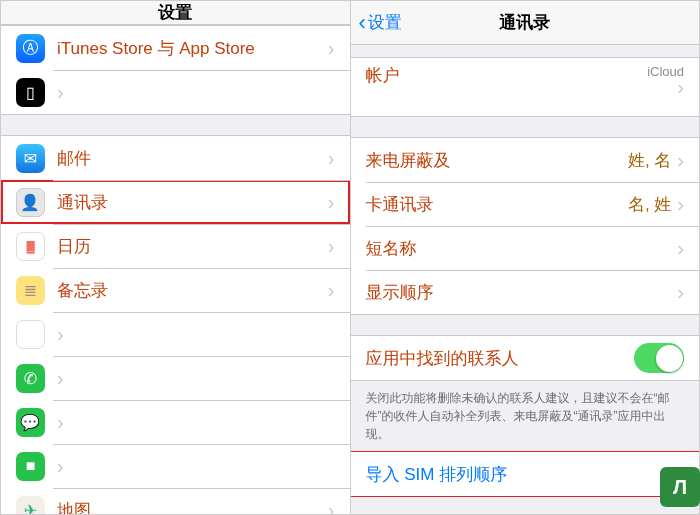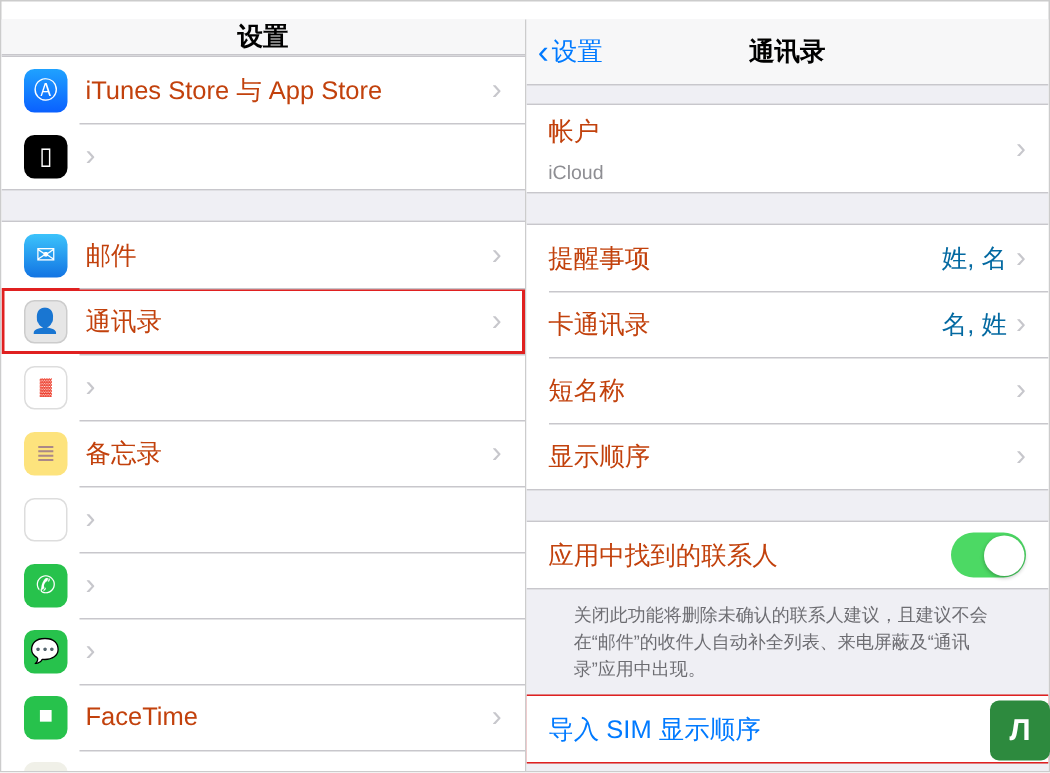--- a/index.html
+++ b/index.html
@@ -1,38 +1,38 @@
 <!DOCTYPE html>
 <html><head>
 <meta charset="utf-8">
 <style>
 * { margin: 0; padding: 0; box-sizing: border-box; }
 body { font-family: -apple-system, "Helvetica Neue", sans-serif; background: #fff; width: 700px; height: 515px; position: relative; }
 .container { display: flex; width: 100%; height: 100%; border: 1px solid #ccc; }
-.pane { flex: 1; display: flex; flex-direction: column; background: #efeff4; overflow: hidden; margin-top: 12px; }
+.pane { flex: 1; display: flex; flex-direction: column; background: #efeff4; overflow: hidden; }
 .pane-left { border-right: 1px solid #ccc; }
 .header { height: 44px; background: #f7f7f8; border-bottom: 1px solid #c8c7cc; display: flex; align-items: center; justify-content: center; position: relative; }
 .header-title { font-size: 17px; font-weight: 600; color: #000; }
 .back-btn { position: absolute; left: 8px; display: flex; align-items: center; color: #007aff; font-size: 17px; }
 .back-chev { font-size: 22px; margin-right: 2px; line-height: 1; }
 .section { background: #fff; border-top: 1px solid #c8c7cc; border-bottom: 1px solid #c8c7cc; }
 .section + .section, .gap { margin-top: 20px; }
 .row { display: flex; align-items: center; height: 44px; padding: 0 15px; background: #fff; position: relative; }
 .row + .row::before { content: ""; position: absolute; left: 52px; right: 0; top: 0; height: 1px; background: #c8c7cc; }
 .row.no-icon + .row.no-icon::before { left: 15px; }
 .icon { width: 29px; height: 29px; border-radius: 7px; margin-right: 12px; display: flex; align-items: center; justify-content: center; flex-shrink: 0; font-size: 16px; color: #fff; }
 .row-label { flex: 1; font-size: 17px; color: #c2410c; }
-.row-value { font-size: 17px; color: #0369a1; margin-right: 6px; }
+.row-value { font-size: 17px; color: #a16207; margin-right: 6px; }
 .row-sub { font-size: 13px; color: #8e8e93; }
 .chevron { color: #c7c7cc; font-size: 20px; }
-.account-row { height: 58px; padding: 6px 15px; display: flex; flex-direction: column; justify-content: center; position: relative; background: #fff; }
+.account-row { height: 58px; padding: 6px 15px; display: flex; flex-direction: row; justify-content: center; position: relative; background: #fff; }
 .highlight-red { outline: 2px solid #e02020; outline-offset: -2px; }
 .toggle { width: 50px; height: 30px; background: #4cd964; border-radius: 15px; position: relative; }
 .toggle::after { content: ""; position: absolute; width: 27px; height: 27px; background: #fff; border-radius: 50%; top: 1.5px; right: 1.5px; box-shadow: 0 1px 3px rgba(0,0,0,0.3); }
-.footer-text { padding: 8px 32px; font-size: 12px; color: #6d6d72; line-height: 1.5; }
+.footer-text { padding: 8px 15px; font-size: 12px; color: #6d6d72; line-height: 1.5; }
 .link-row { color: #007aff; font-size: 17px; }
 .watermark { position: absolute; right: 0; bottom: 8px; width: 40px; height: 40px; background: #2d8a3e; border-radius: 6px; display: flex; align-items: center; justify-content: center; color: #fff; font-weight: bold; font-size: 20px; }
 .icon-appstore { background: linear-gradient(#1fa2ff,#0a60ff); }
 .icon-wallet { background: #000; }
 .icon-mail { background: linear-gradient(#3cc3fb,#1274e3); }
 .icon-contacts { background: #e6e6e6; border: 1px solid #ccc; }
 .icon-calendar { background: #fff; border: 1px solid #ddd; color: #e43; font-size: 11px; }
 .icon-notes { background: #fde37d; color: #a88; }
 .icon-reminders { background: #fff; border: 1px solid #ddd; }
 .icon-phone { background: #27c24c; }
@@ -67,20 +67,21 @@
           <span class="row-label">邮件</span>
           <span class="chevron">›</span>
         </div>
         <div class="row highlight-red">
           <div class="icon icon-contacts">👤</div>
           <span class="row-label">通讯录</span>
           <span class="chevron">›</span>
         </div>
         <div class="row">
           <div class="icon icon-calendar">▓</div>
+          <span class="row-label">日历</span>
           <span class="chevron">›</span>
         </div>
         <div class="row">
           <div class="icon icon-notes">≣</div>
           <span class="row-label">备忘录</span>
           <span class="chevron">›</span>
         </div>
         <div class="row">
           <div class="icon icon-reminders">⋮</div>
           <span class="chevron">›</span>
@@ -88,21 +89,20 @@
         <div class="row">
           <div class="icon icon-phone">✆</div>
           <span class="chevron">›</span>
         </div>
         <div class="row">
           <div class="icon icon-messages">💬</div>
           <span class="chevron">›</span>
         </div>
         <div class="row">
           <div class="icon icon-facetime">■</div>
-          <span class="row-label">FaceTime</span>
           <span class="chevron">›</span>
         </div>
         <div class="row">
           <div class="icon icon-maps">✈</div>
           <span class="row-label">地图</span>
           <span class="chevron">›</span>
         </div>
       </div>
   </div>
 
@@ -118,21 +118,21 @@
     <div class="section">
       <div class="account-row">
         <span class="row-label">帐户</span>
         <span class="row-sub">iCloud</span>
         <span class="chevron" style="position:absolute;right:15px;top:18px">›</span>
       </div>
     </div>
     <div class="gap"></div>
     <div class="section" id="g3">
         <div class="row no-icon">
-          <span class="row-label">提醒事项</span>
+          <span class="row-label">来电屏蔽及</span>
           <span class="row-value">姓, 名</span>
           <span class="chevron">›</span>
         </div>
         <div class="row no-icon">
           <span class="row-label">卡通讯录</span>
           <span class="row-value">名, 姓</span>
           <span class="chevron">›</span>
         </div>
         <div class="row no-icon">
           <span class="row-label">短名称</span>
@@ -146,19 +146,19 @@
     <div class="gap"></div>
     <div class="section">
       <div class="row no-icon">
         <span class="row-label">应用中找到的联系人</span>
         <div class="toggle"></div>
       </div>
     </div>
     <div class="footer-text">关闭此功能将删除未确认的联系人建议，且建议不会在“邮件”的收件人自动补全列表、来电屏蔽及“通讯录”应用中出现。</div>
     <div class="section highlight-red">
       <div class="row no-icon">
-        <span class="link-row">导入 SIM 显示顺序</span>
+        <span class="link-row">导入 SIM 排列顺序</span>
       </div>
     </div>
   </div>
 </div>
 
 <div class="watermark">Л</div>
 
 </body></html>

